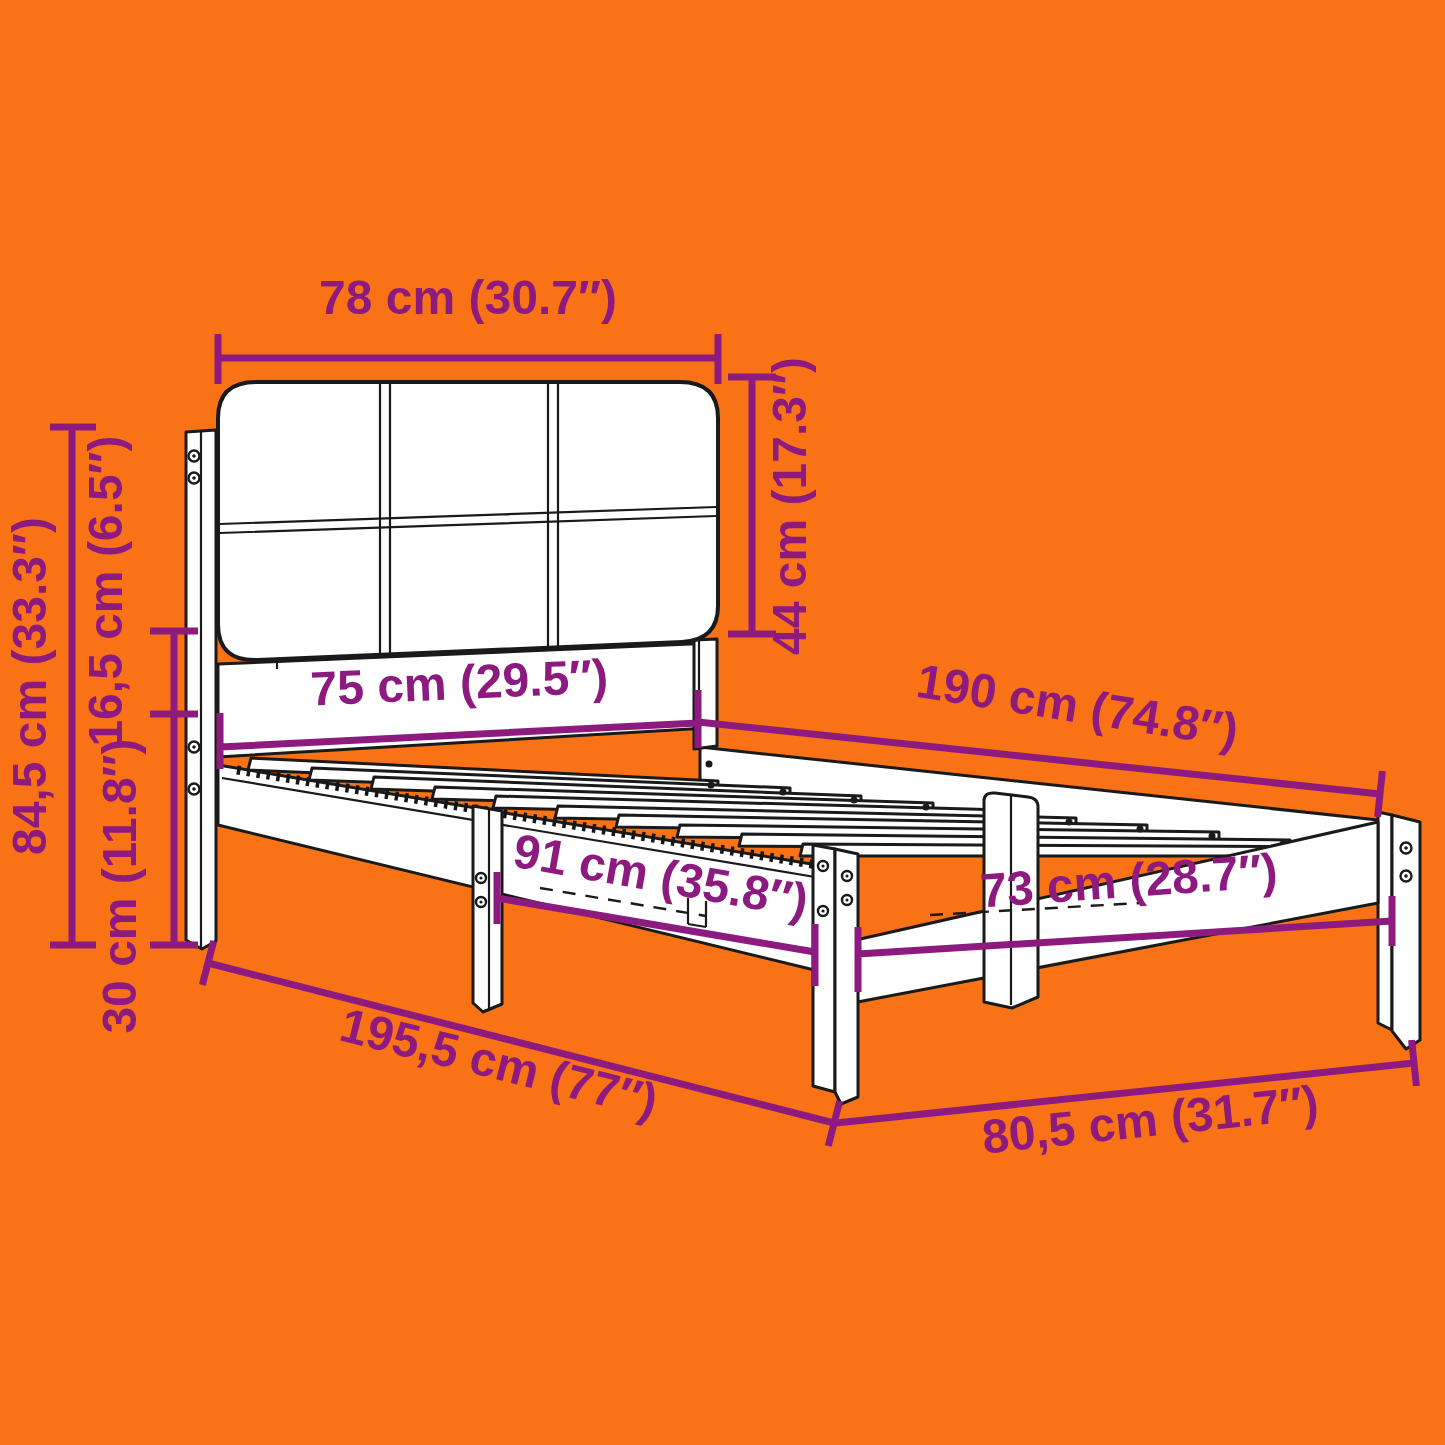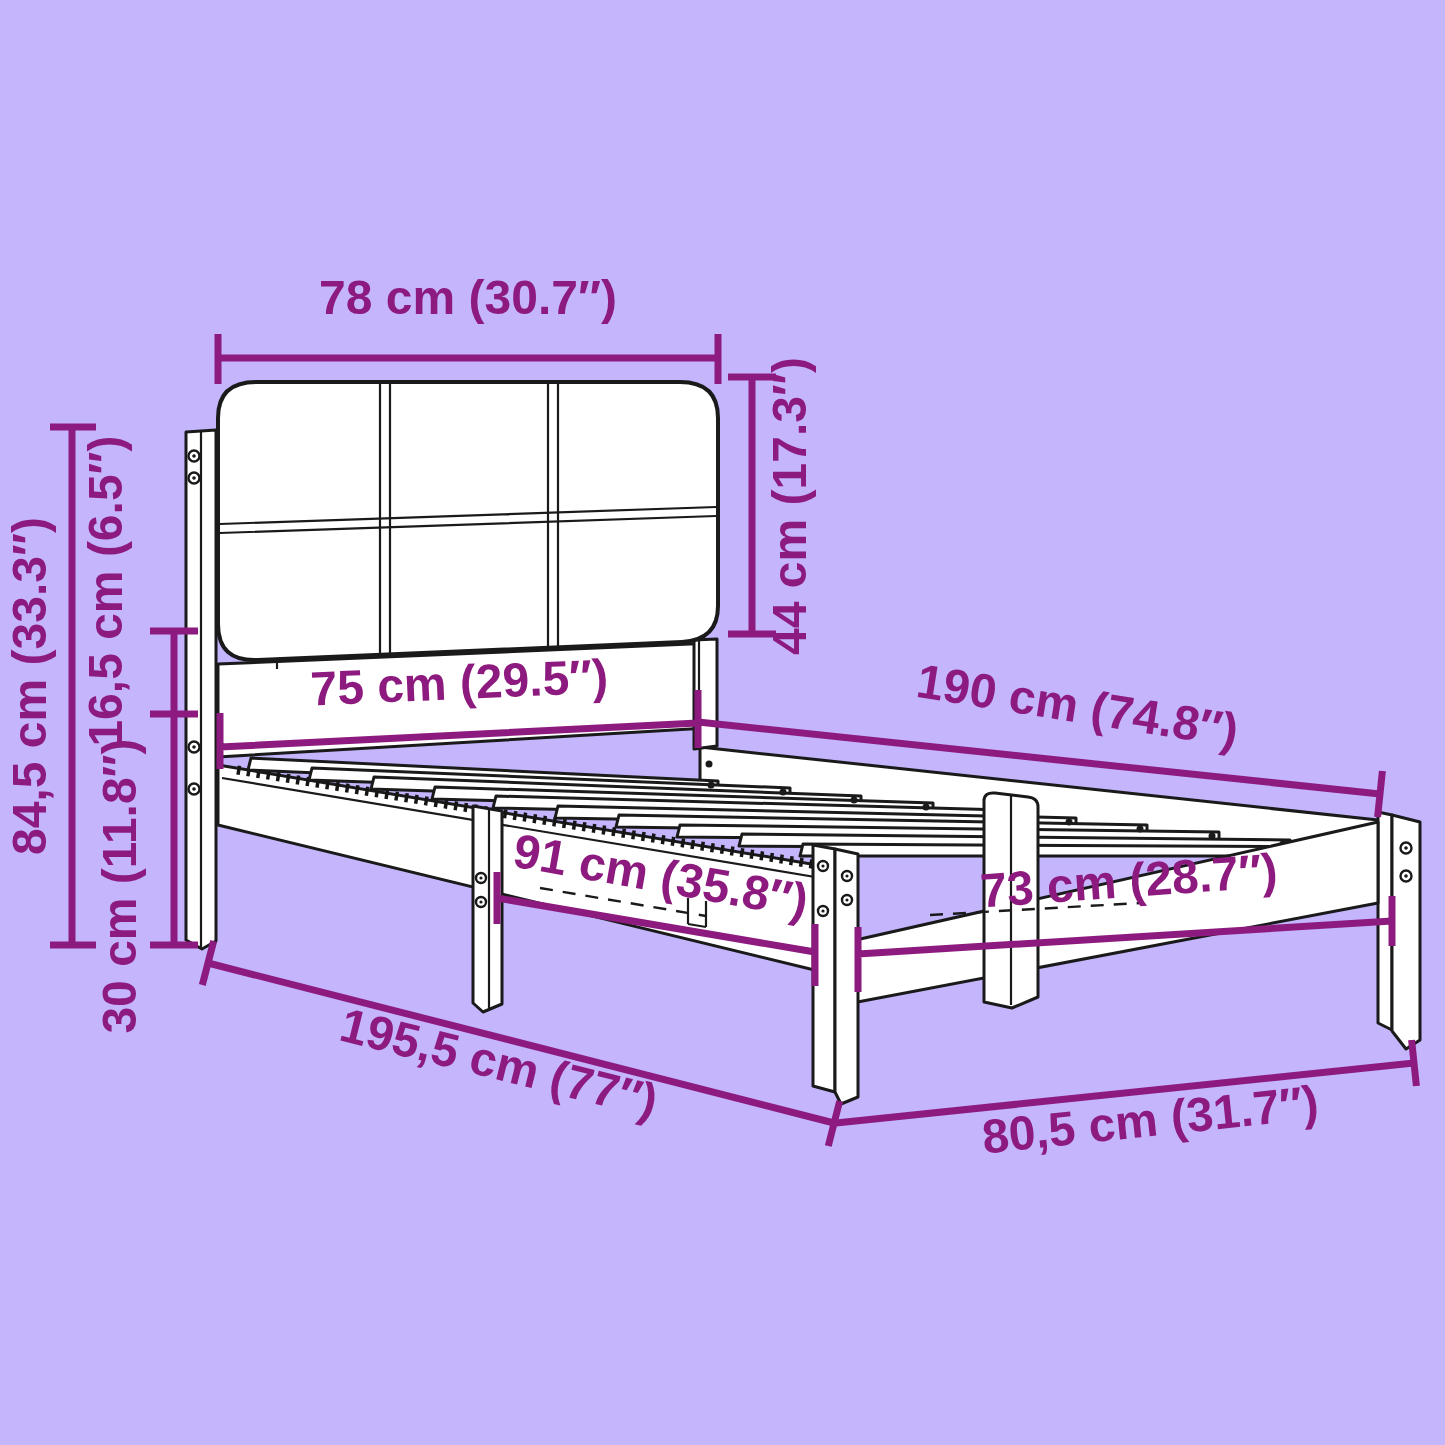--- a/index.html
+++ b/index.html
@@ -1,16 +1,16 @@
 <!DOCTYPE html>
 <html><head>
 <meta charset="utf-8">
 <style>
   html,body { margin:0; padding:0; background:#ffffff; }
-  .stage { width:1445px; height:1445px; position:relative; background:#c4b5fd; overflow:hidden; }
+  .stage { width:1445px; height:1445px; position:relative; background:#f97316; overflow:hidden; }
   svg { display:block; }
   .artf { stroke:#1a1a1a; stroke-width:3; fill:#ffffff; stroke-linejoin:round; }
   .artthin { stroke:#1a1a1a; stroke-width:2.2; fill:none; }
   .hatch { stroke:#151515; stroke-width:9; fill:none; stroke-dasharray:3.5 6.5; }
   .hidden-dash { stroke:#1a1a1a; stroke-width:2.4; fill:none; stroke-dasharray:13 10; }
   .screw { stroke:#1a1a1a; stroke-width:2.4; fill:#ffffff; }
   .screwdot { fill:#1a1a1a; stroke:none; }
   .dim { stroke:#8D1B7F; stroke-width:7; fill:none; stroke-linecap:butt; }
   .dim-label {
     font-family:"Liberation Sans", sans-serif;

